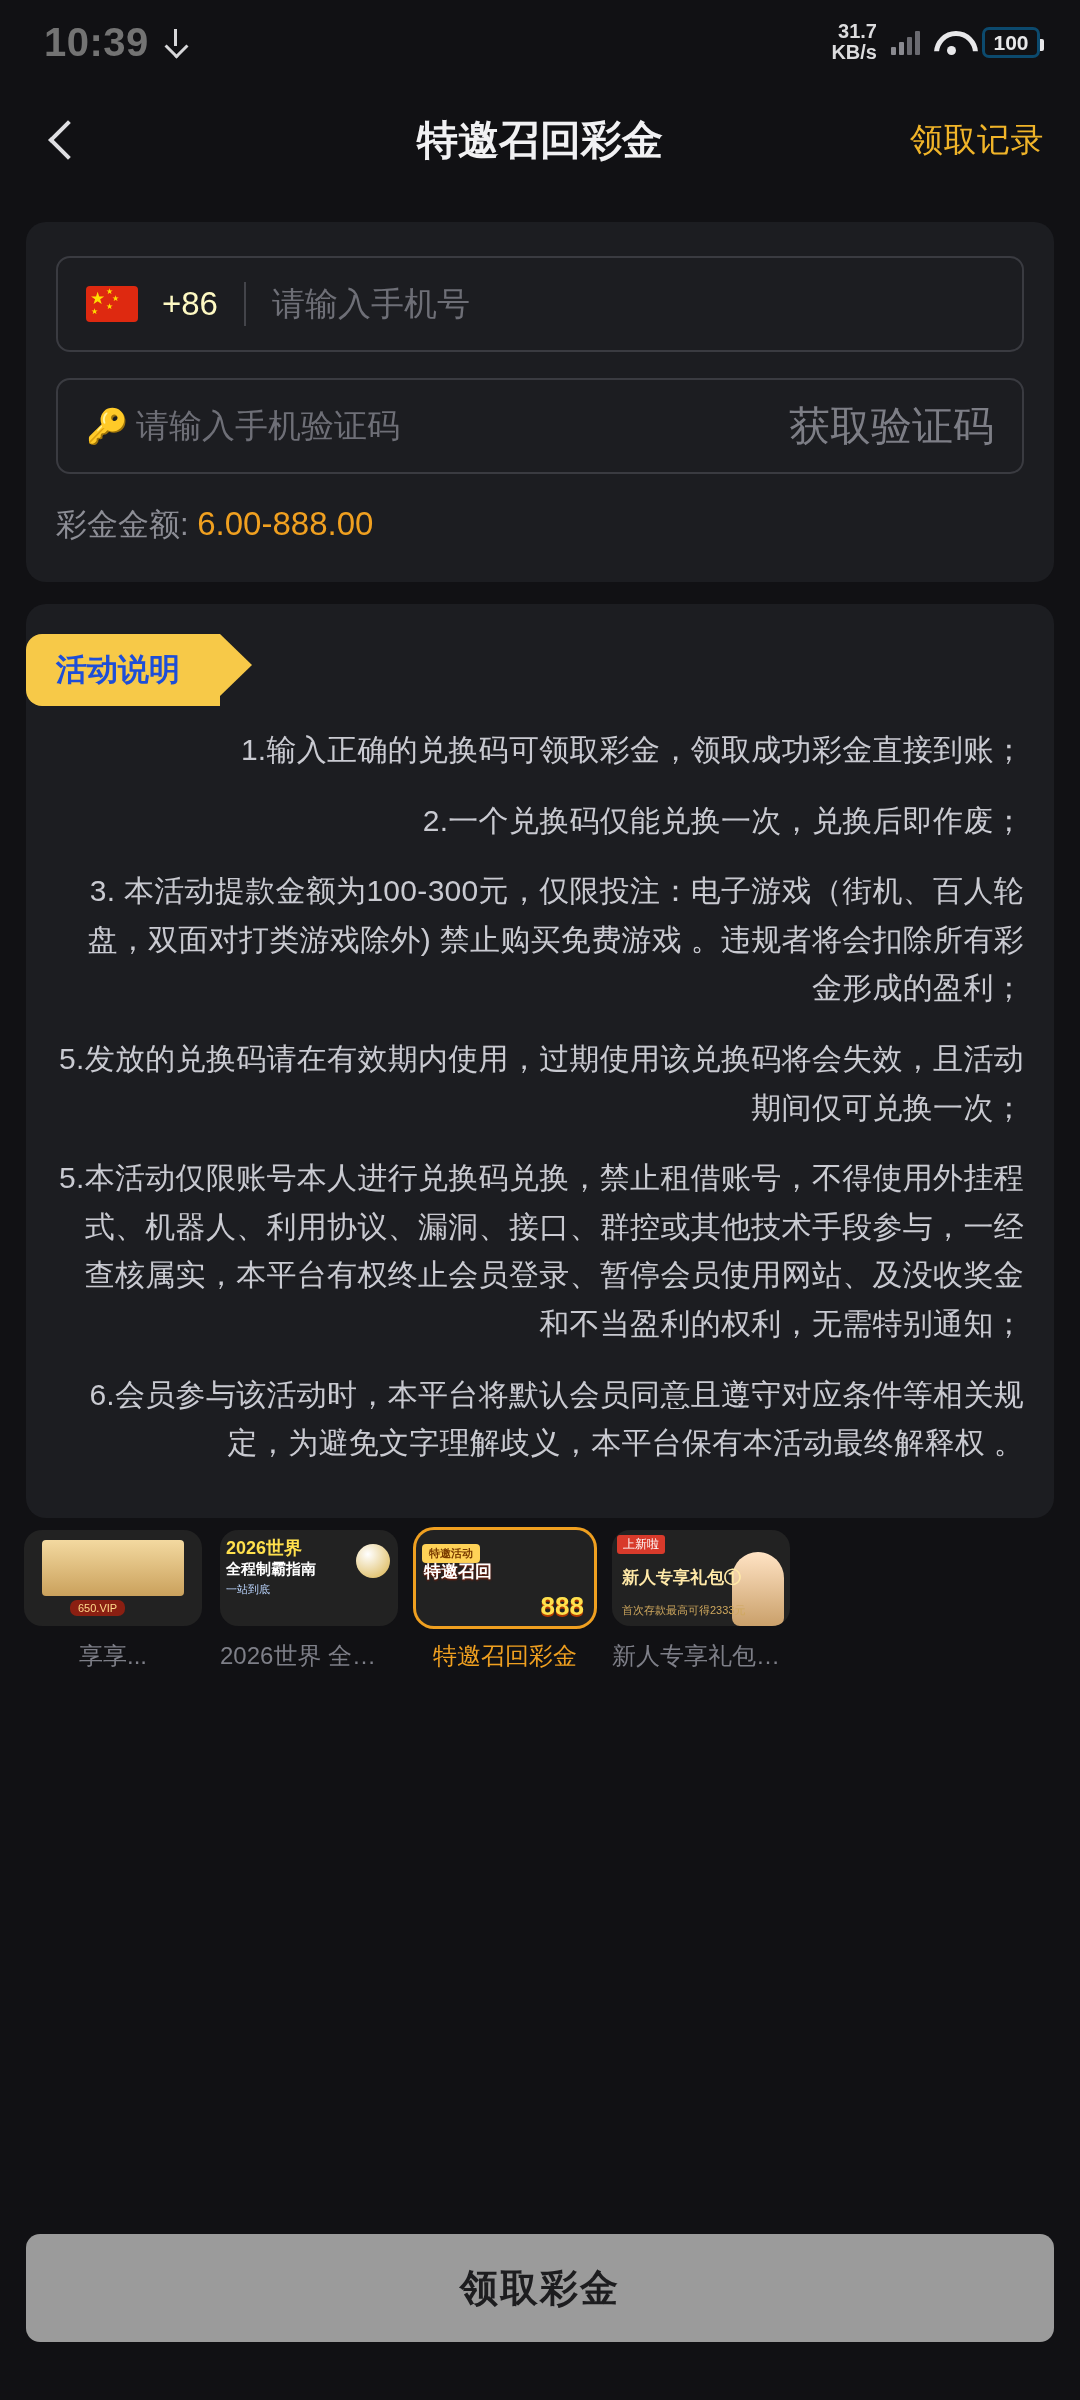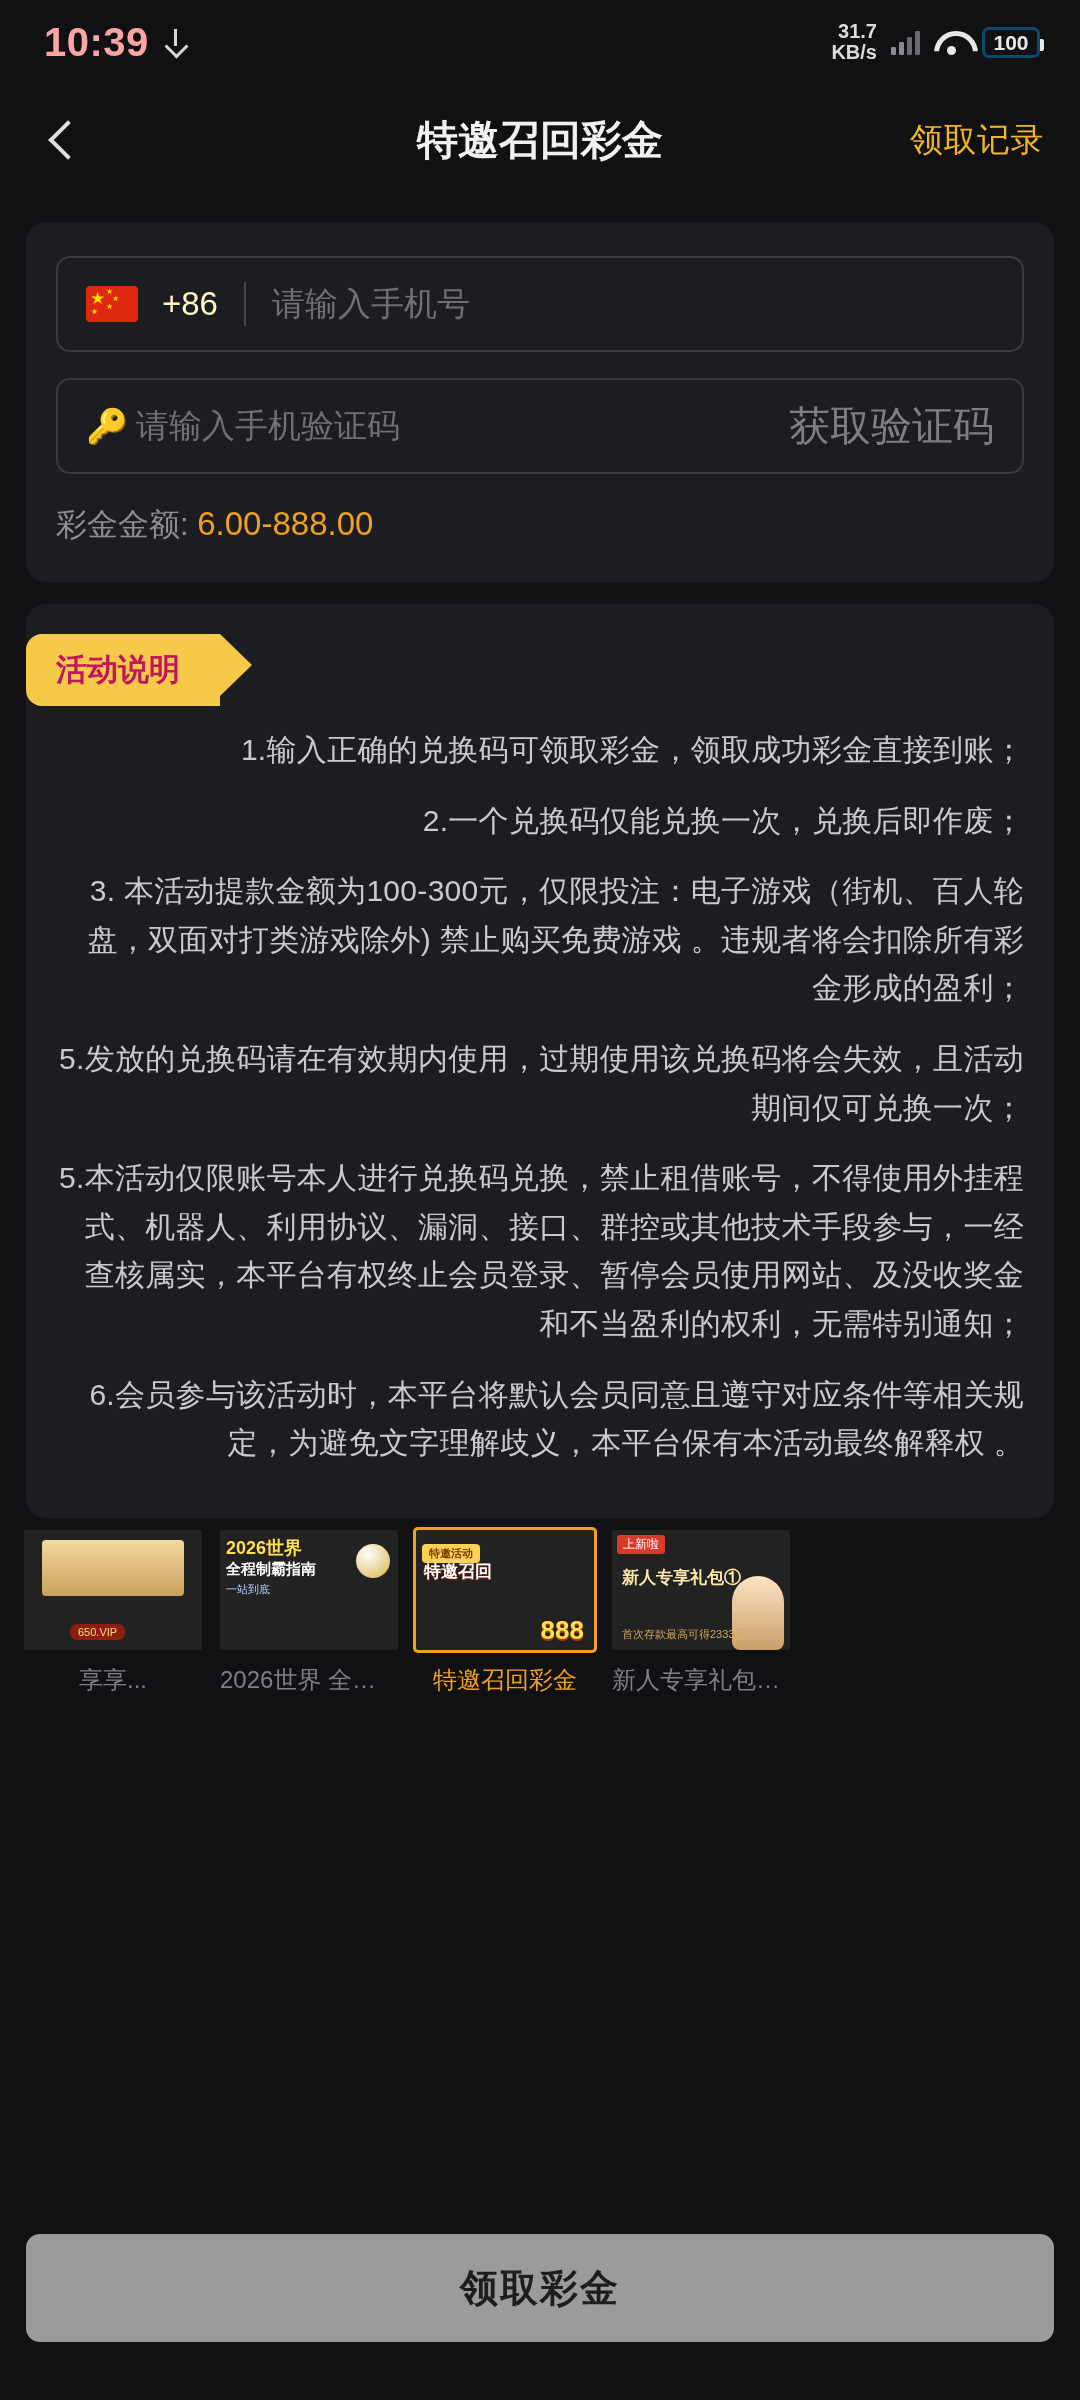--- a/index.html
+++ b/index.html
@@ -13,21 +13,21 @@
 
   
   .statusbar {
     height: 84px;
     display: flex;
     align-items: center;
     justify-content: space-between;
     padding: 0 40px 0 44px;
   }
   .sb-left { display: flex; align-items: center; gap: 14px; }
-  .sb-time { font-size: 40px; font-weight: 600; letter-spacing: .5px; color: #fca5a5; }
+  .sb-time { font-size: 40px; font-weight: 600; letter-spacing: .5px; color: #737373; }
   .sb-dl { width: 26px; height: 26px; position: relative; opacity: .92; }
   .sb-dl::before {
     content: ""; position: absolute; left: 11px; top: 0; width: 3px; height: 17px; background: #e8e8ea;
   }
   .sb-dl::after {
     content: ""; position: absolute; left: 5px; top: 9px; width: 14px; height: 14px;
     border-right: 3px solid #e8e8ea; border-bottom: 3px solid #e8e8ea; transform: rotate(45deg);
   }
   .sb-right { display: flex; align-items: center; gap: 14px; }
   .sb-net { text-align: right; line-height: 1.05; font-size: 20px; color: #dcdcde; font-weight: 600; }
@@ -118,21 +118,21 @@
   
   .rules-card {
     margin: 22px 26px 0;
     background: #1c1d21;
     border-radius: 20px;
     padding: 0 0 28px;
     position: relative;
   }
   .ribbon {
     display: inline-block; position: relative;
-    background: #f7c948; color: #be185d;
+    background: #f7c948; color: #1d4ed8;
     font-size: 31px; font-weight: 700;
     padding: 15px 40px 15px 30px;
     border-radius: 16px 0 0 16px;
     margin: 30px 0 6px 0;
   }
   .ribbon::after {
     content: ""; position: absolute; right: -32px; top: 0;
     border-top: 31px solid transparent; border-bottom: 31px solid transparent;
     border-left: 32px solid #f7c948;
   }
@@ -140,21 +140,21 @@
   .rule {
     font-size: 30px; line-height: 1.62; color: #c9cad1; margin-bottom: 22px; letter-spacing: .3px; text-align: right;
   }
 
   
   .thumbs {
     display: flex; gap: 18px; padding: 12px 24px 0; align-items: flex-start;
   }
   .thumb { width: 178px; flex: none; }
   .thumb .img {
-    width: 178px; height: 120px; border-radius: 2px; overflow: hidden; position: relative;
+    width: 178px; height: 96px; border-radius: 18px; overflow: hidden; position: relative;
     background: #222; display: block;
   }
   .thumb.sel .img { box-shadow: 0 0 0 3px #f0a020; }
   .thumb .cap {
     margin-top: 14px; font-size: 24px; color: #7e7f88; text-align: center;
     white-space: nowrap; overflow: hidden; text-overflow: ellipsis;
   }
   .thumb.sel .cap { color: #f0a020; }
 
   .t1 { background: linear-gradient(180deg,#2c1a0c,#140d06); }

